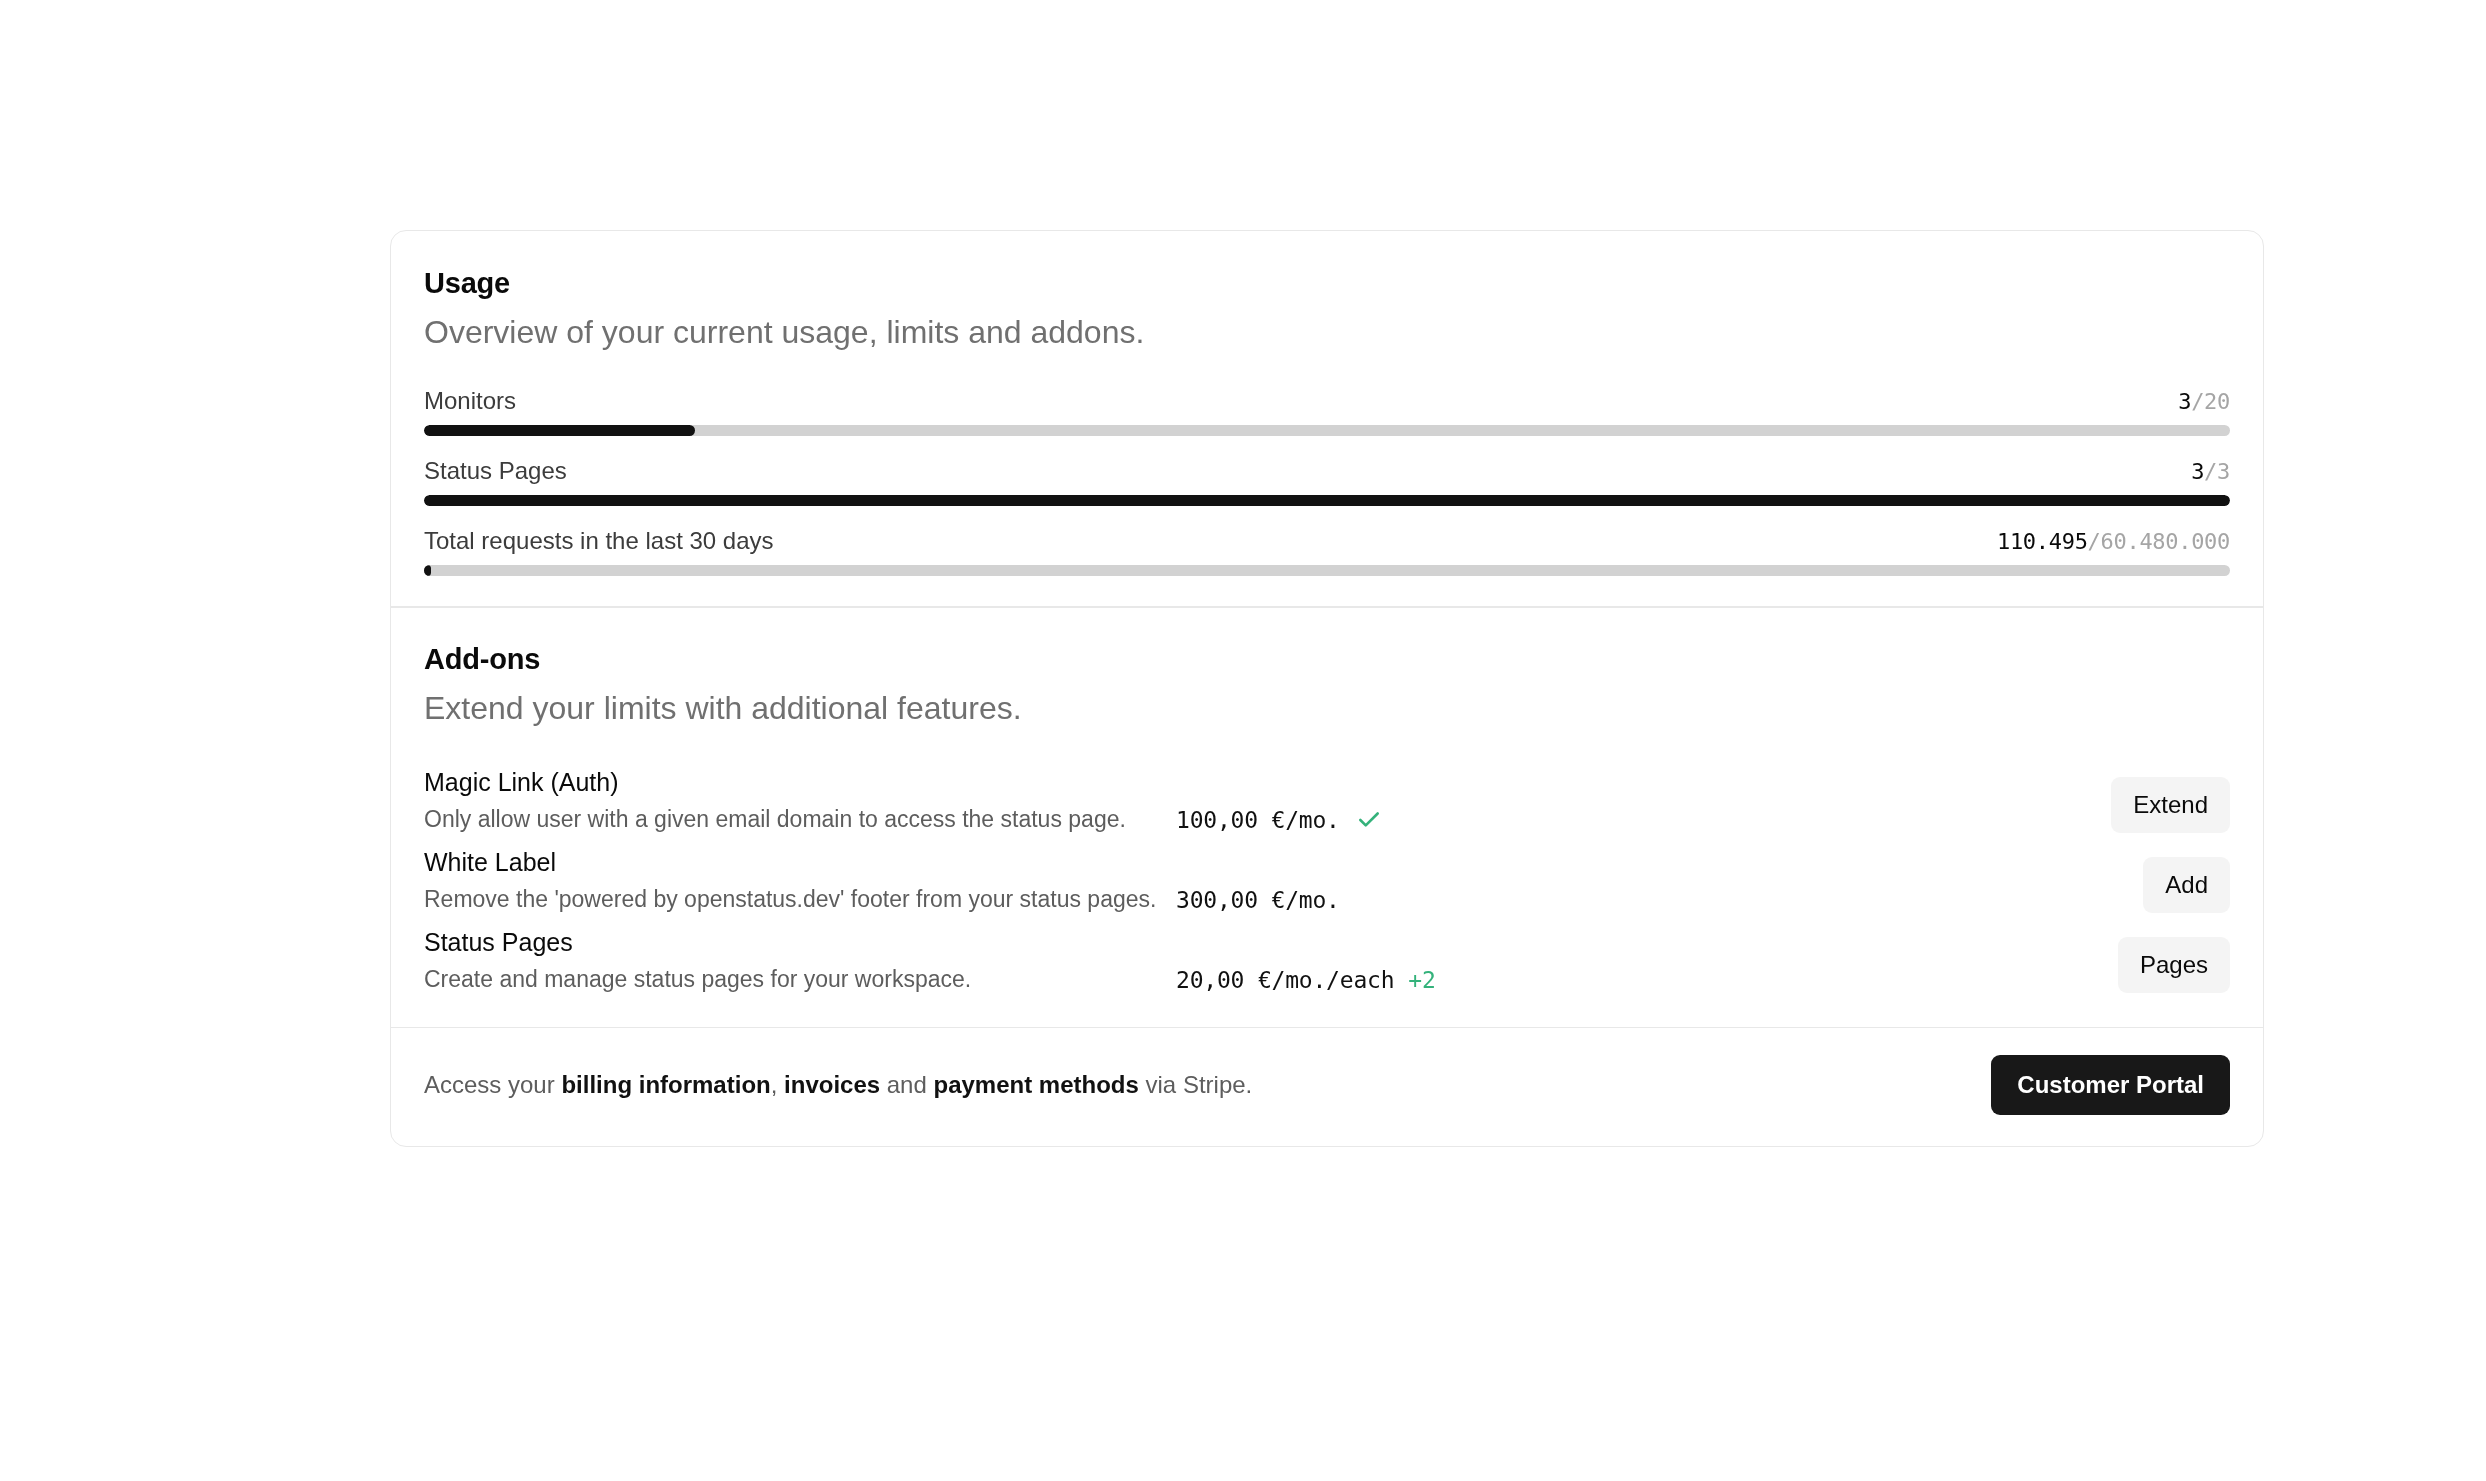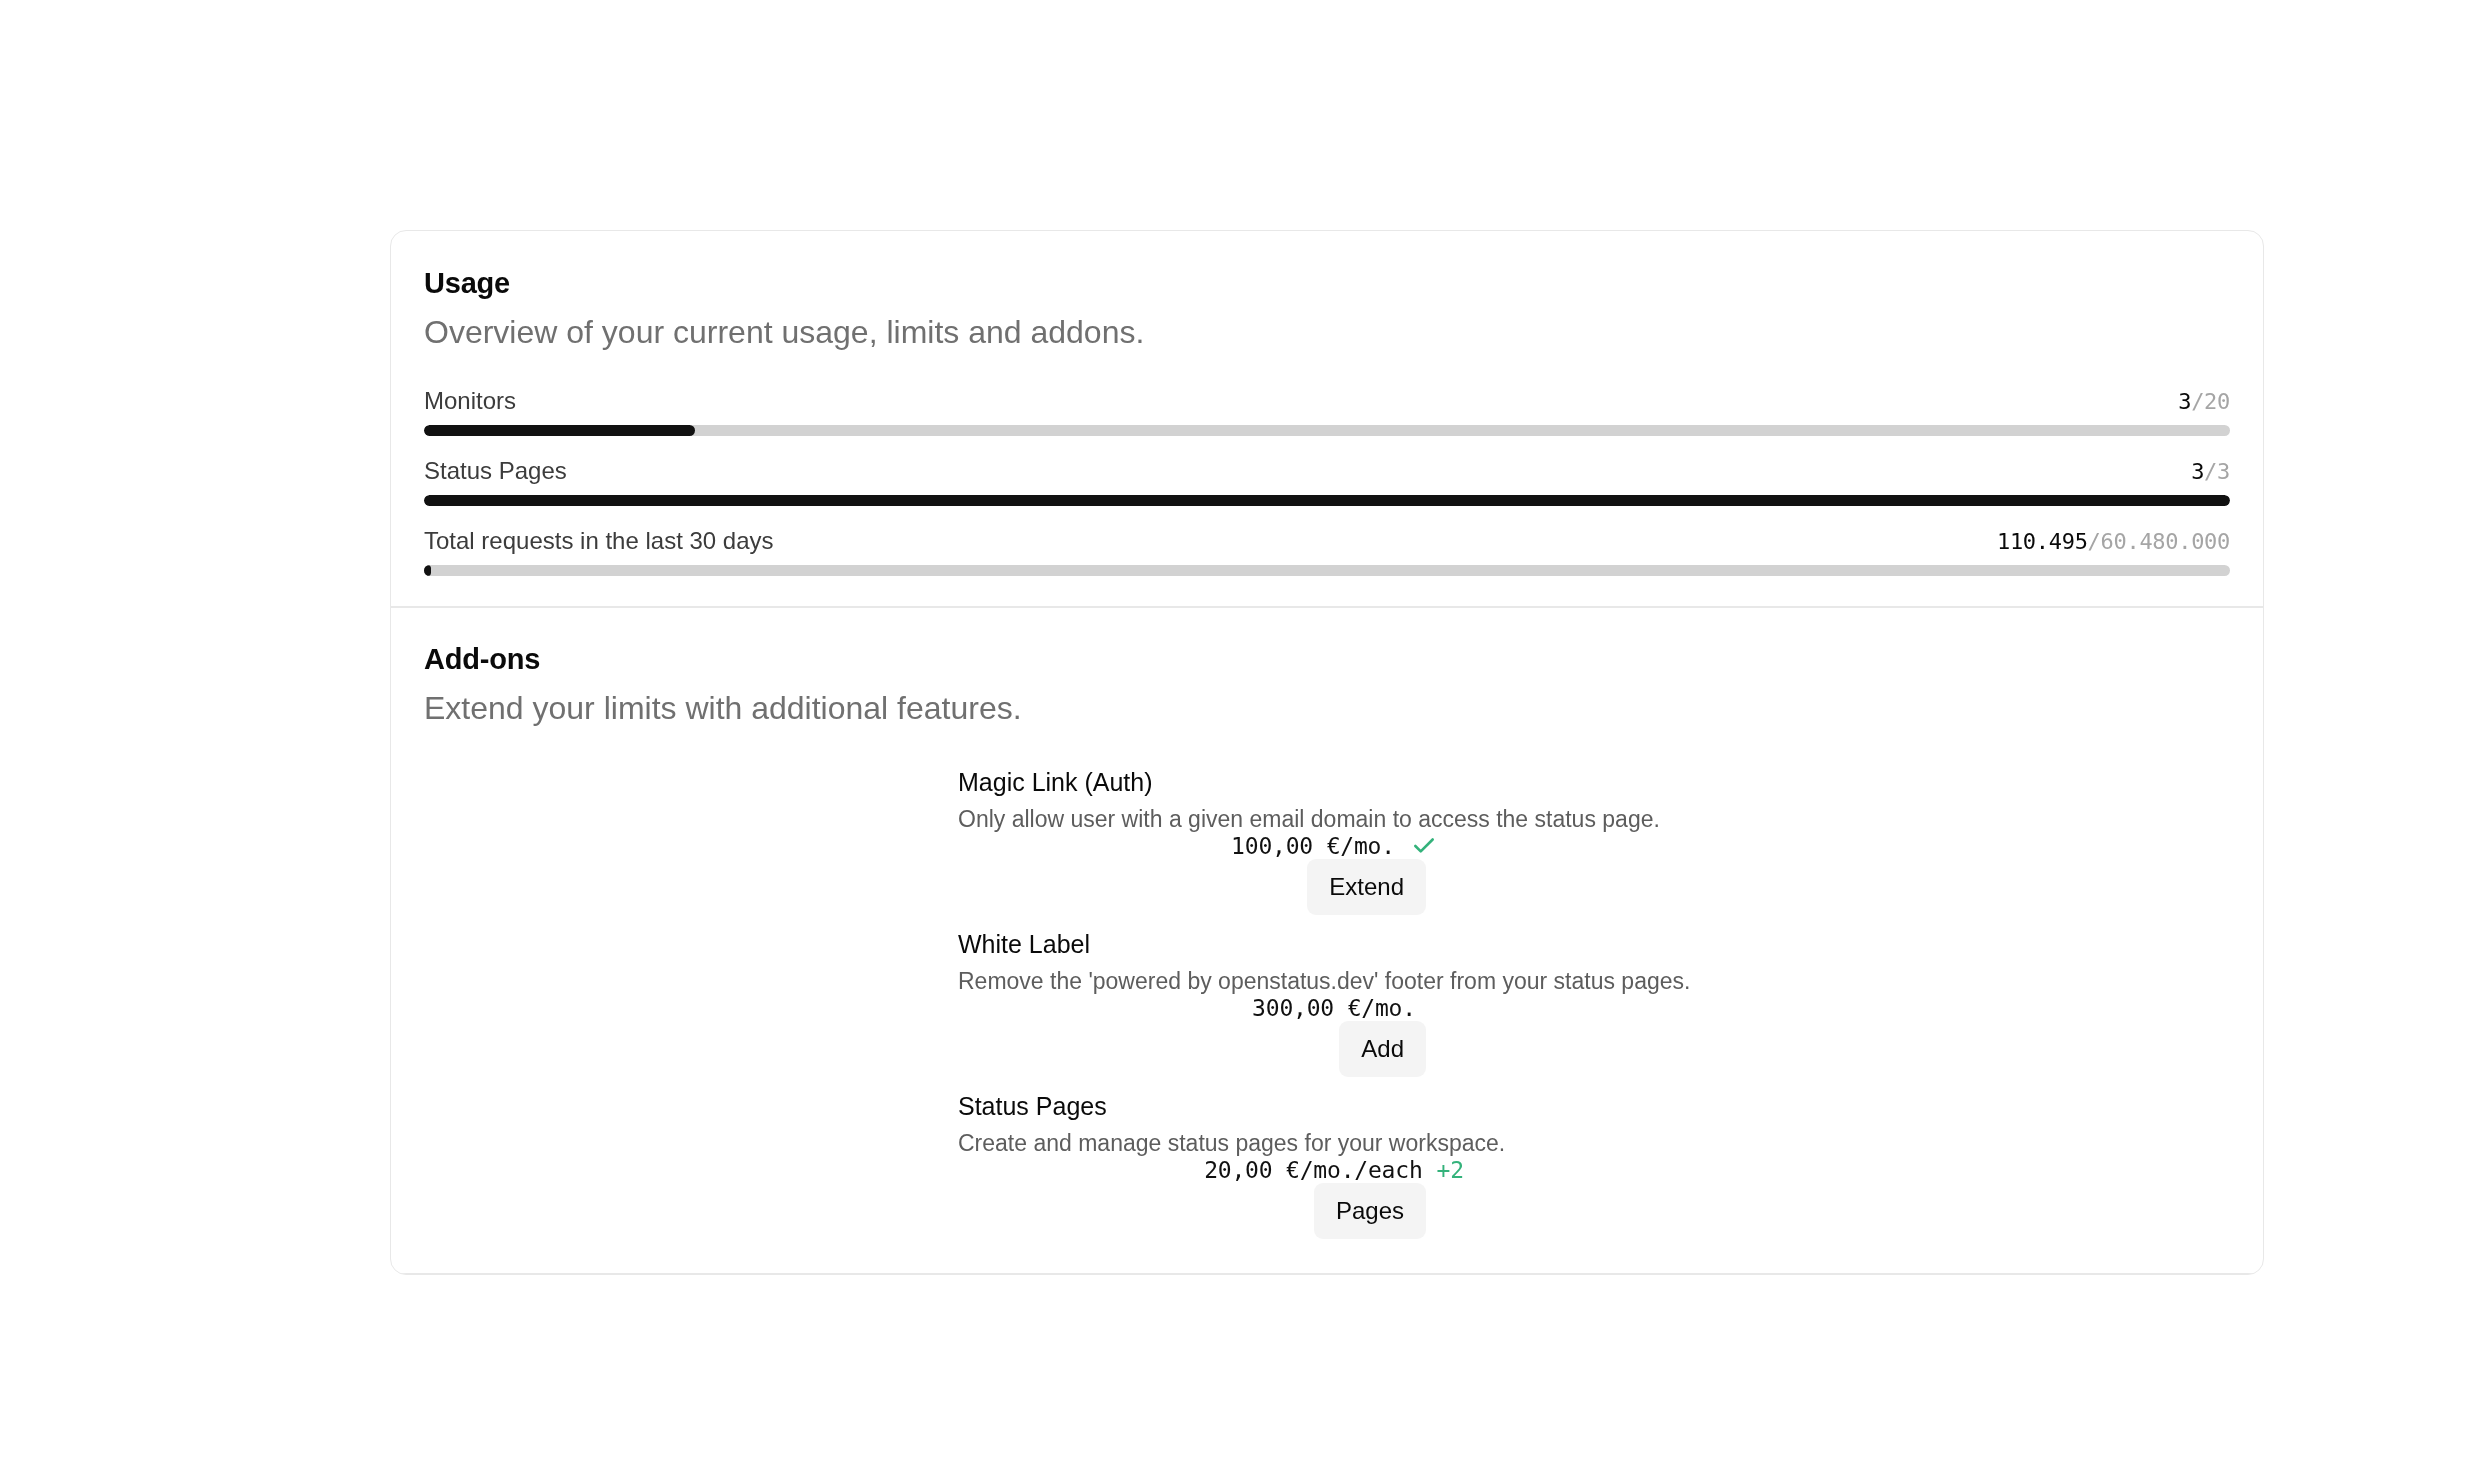--- a/index.html
+++ b/index.html
@@ -84,24 +84,23 @@
     width: 100%;
   }
 
   
   .addons-section {
     padding: 35px 33px 26px 33px;
   }
   .addons-list { margin-top: 34px; }
   .addon-row {
     display: flex;
-    align-items: center;
+    align-items: flex-end;
     padding: 7px 0 8px 0;
     min-height: 79px;
-    flex-direction: column;
   }
   .addon-info { width: 738px; flex: 0 0 auto; }
   .addon-name {
     font-size: 25px;
     color: #0a0a0a;
     font-weight: 400;
   }
   .addon-desc {
     margin-top: 9px;
     font-size: 23px;
@@ -273,16 +272,20 @@
           <div class="addon-action">
             <button class="btn-ghost">Pages</button>
           </div>
         </div>
 
       </div>
     </div>
 
     <div class="divider"></div>
 
+    <div class="footer">
+      <div class="footer-text"><span>Access your </span><b>billing information</b><span>, </span><b>invoices</b><span> and </span><b>payment methods</b><span> via Stripe.</span></div>
+      <button class="btn-primary">Customer Portal</button>
+    </div>
 
   </div>
 </div>
 
 
 </body></html>

